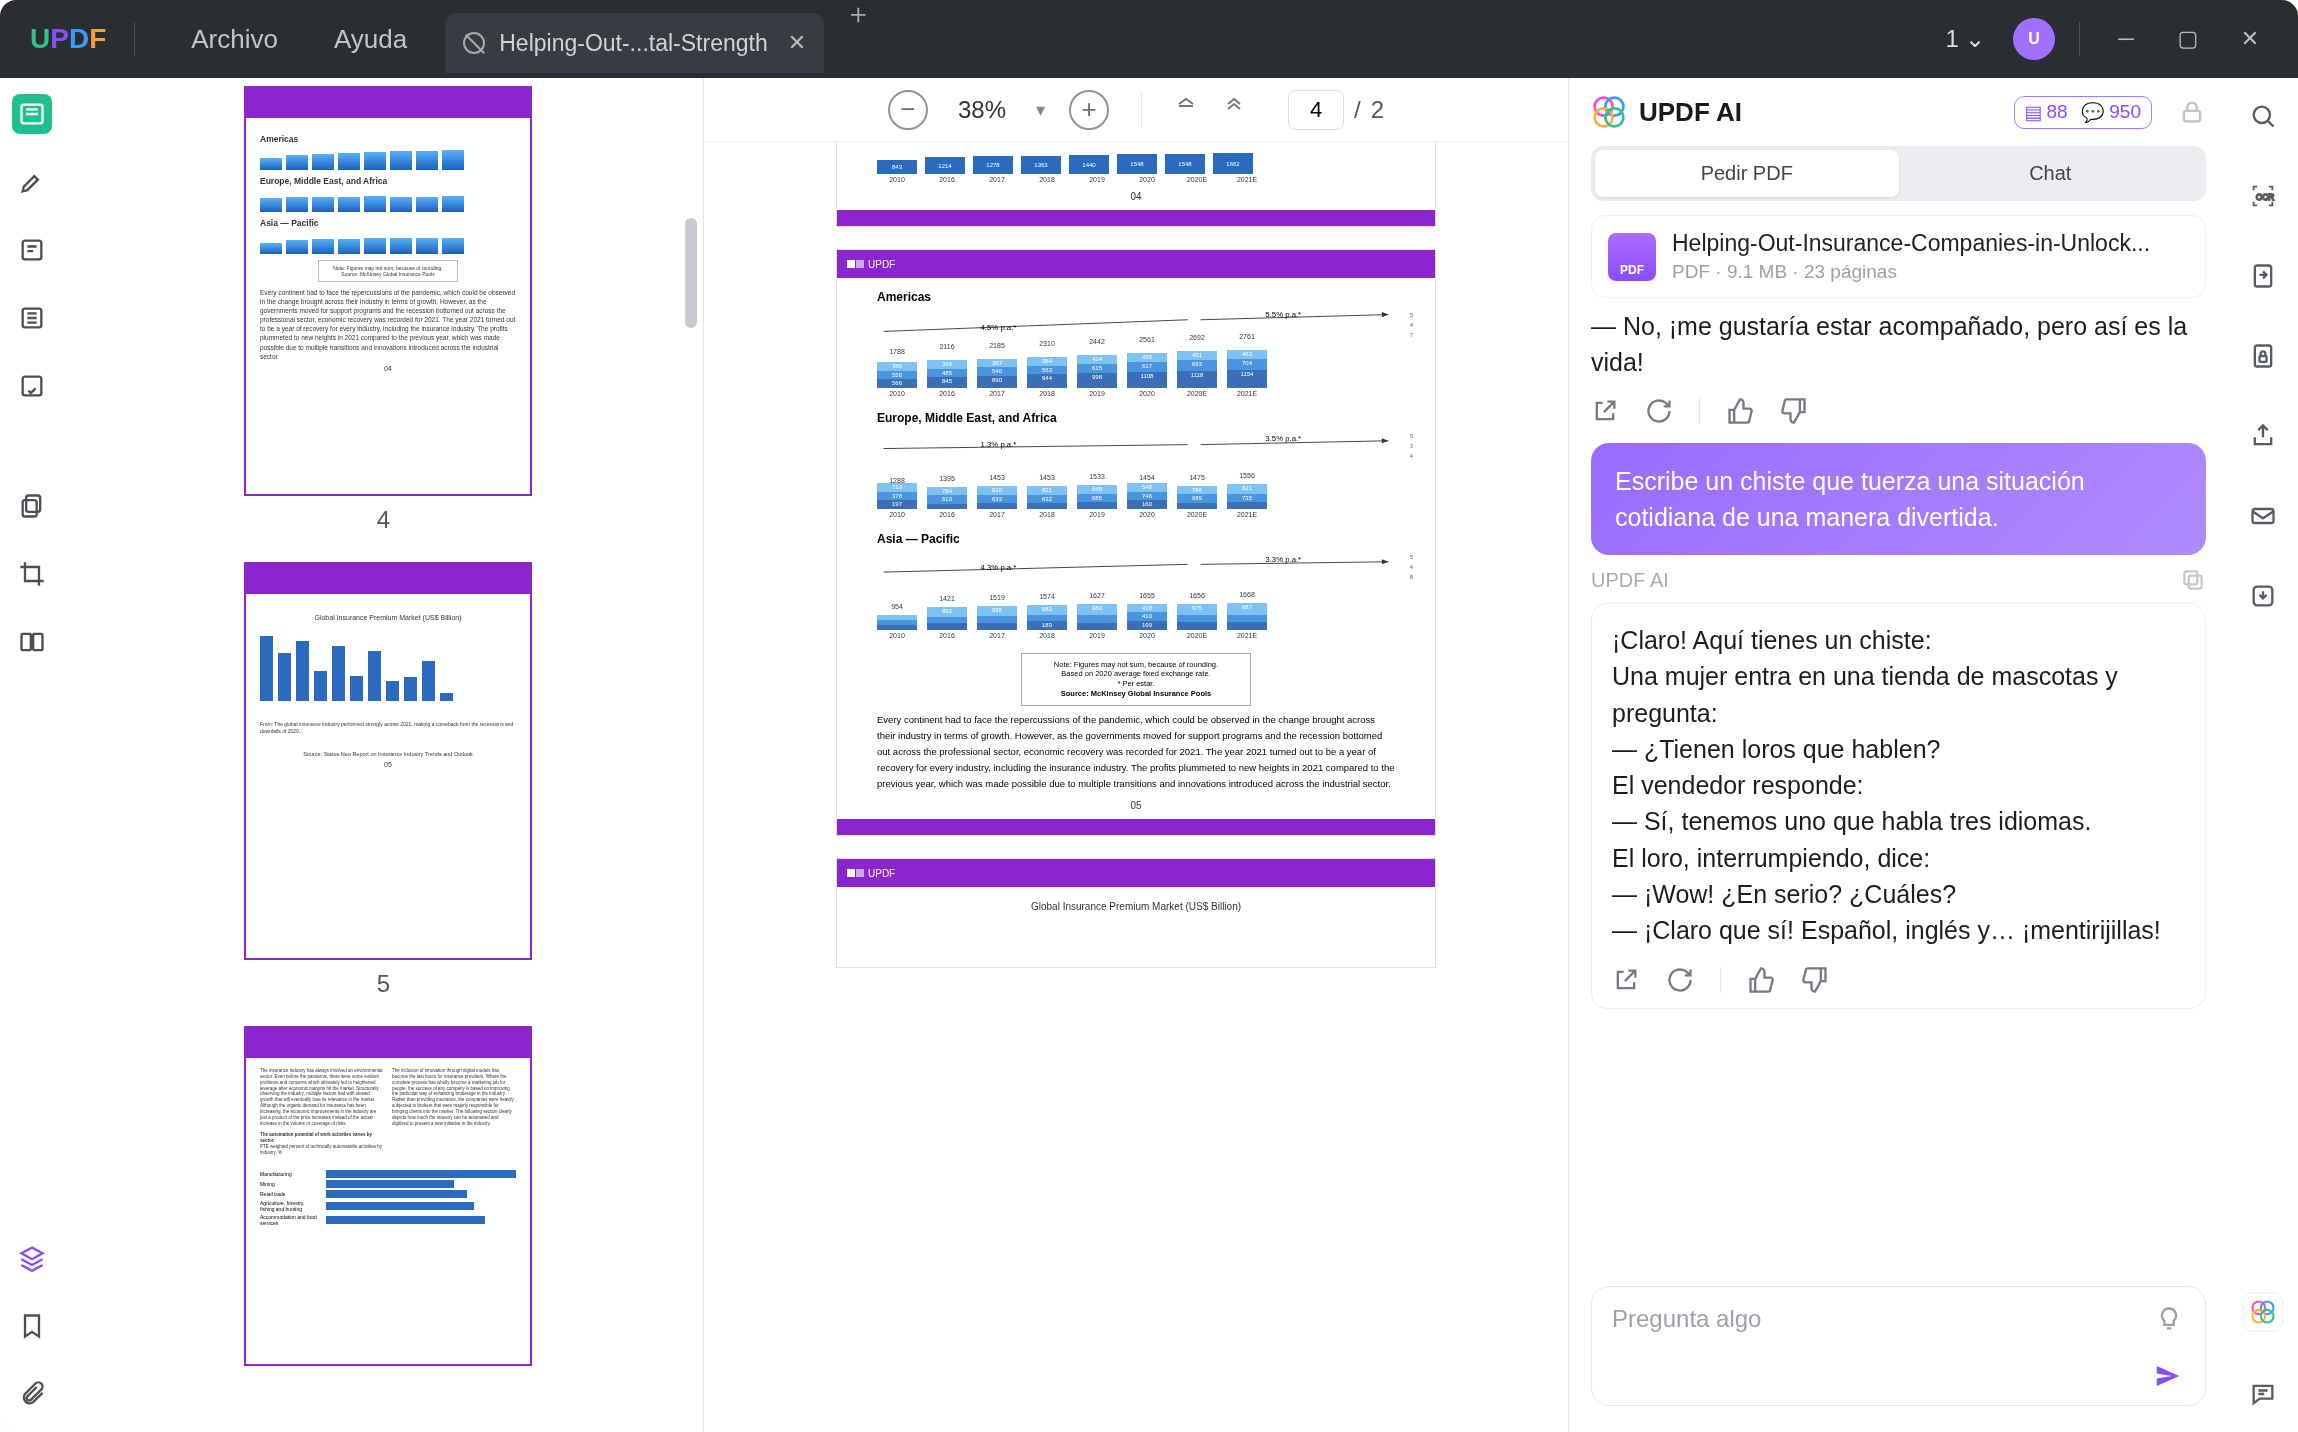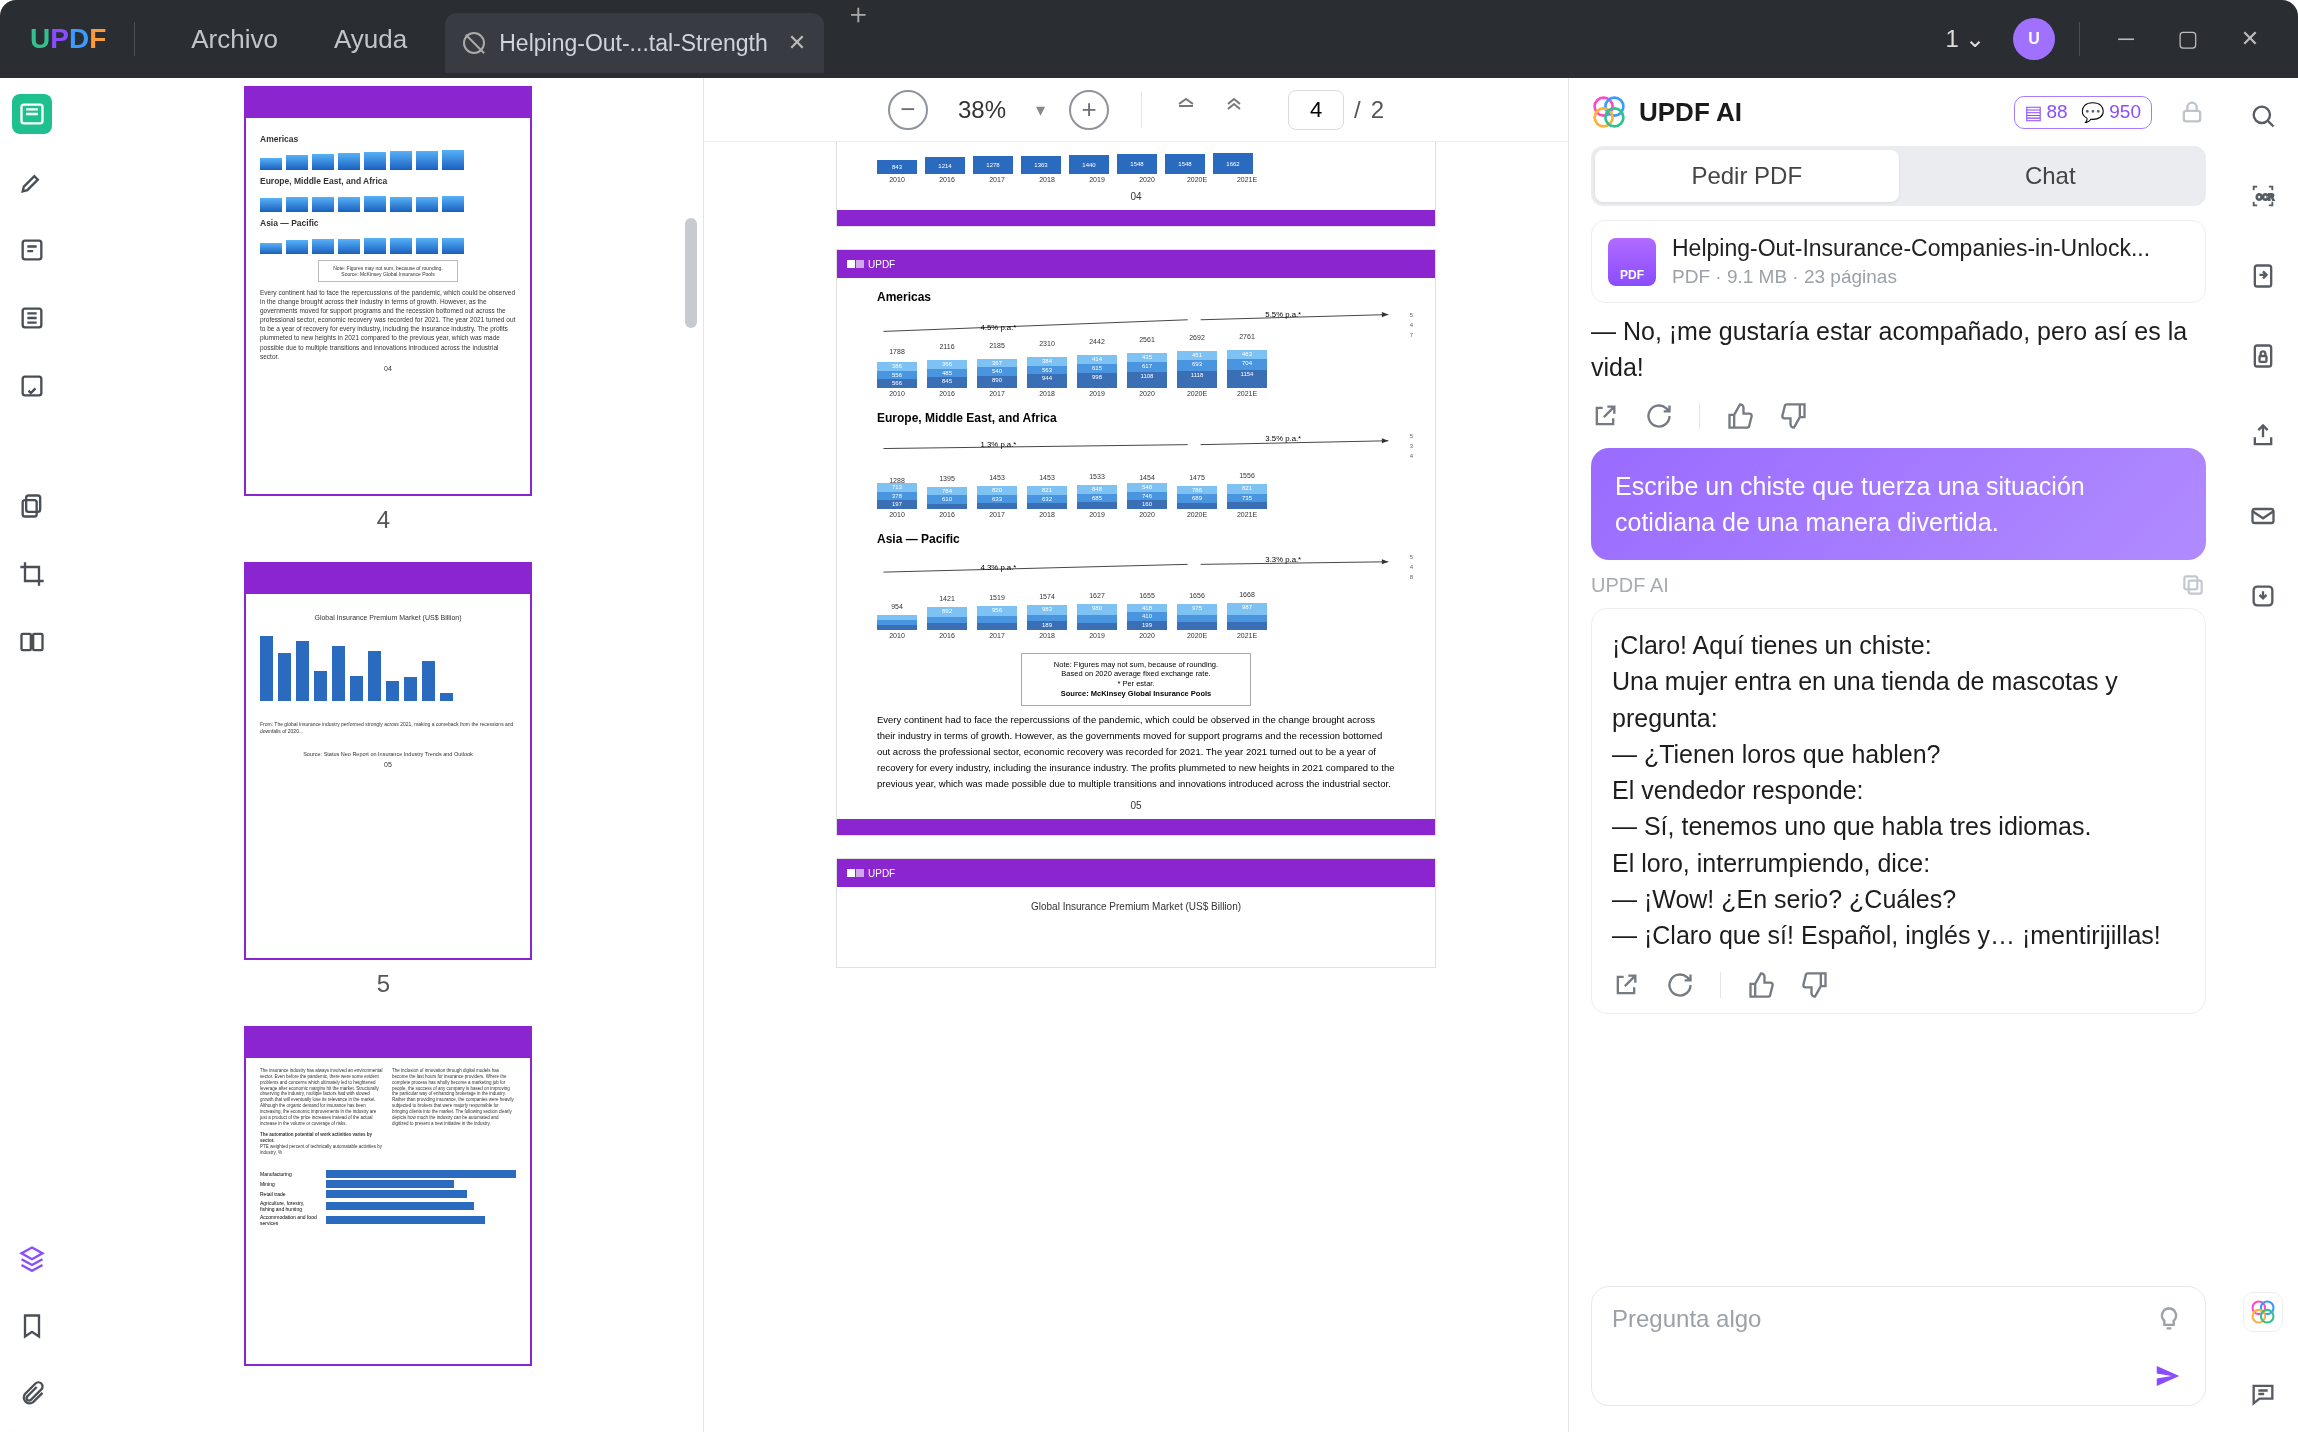--- a/index.html
+++ b/index.html
@@ -93,21 +93,21 @@
 
 
 .ai { width: 660px; background:#fff; border-left:1px solid #e3e5e9; display:flex; flex-direction:column; }
 .ai-head { display:flex; align-items:center; padding:16px 22px; gap:12px; }
 .ai-logo { width:36px; height:36px; }
 .ai-title { font-size:26px; font-weight:700; color:#1a1a1a; }
 .ai-head .stats { margin-left:auto; display:flex; gap:4px; border:1.5px solid #a57cff; border-radius:10px; padding:4px 10px; color:#8a4cff; font-size:19px; }
 .ai-lock { margin-left:14px; width:28px; height:28px; color:#bfc3ca; }
 
 .ai-tabs { display:flex; margin:0 22px; background:#eaecef; border-radius:12px; padding:4px; }
-.ai-tabs div { flex:1; text-align:center; padding:12px; font-size:24px; color:#444; border-radius:8px; cursor:pointer; }
+.ai-tabs div { flex:1; text-align:center; padding:12px; font-size:20px; color:#444; border-radius:8px; cursor:pointer; }
 .ai-tabs .active { background:#fff; box-shadow:0 1px 3px rgba(0,0,0,.08); }
 
 .ai-file { margin:14px 22px 0; background:#fff; border:1px solid #edeef2; border-radius:14px; padding:14px 16px; display:flex; gap:16px; align-items:center; }
 .pdf-icon { width:48px; height:48px; background:linear-gradient(#b06bff,#8a4cff); border-radius:8px; color:#fff; font-size:12px; font-weight:700; display:flex; align-items:flex-end; justify-content:center; padding-bottom:4px; position:relative; }
 .ai-file .ftitle { font-size:23px; color:#222; }
 .ai-file .fmeta { font-size:19px; color:#9ca0a8; margin-top:4px; }
 
 .chat { flex:1; overflow:hidden; padding:10px 22px 0; }
 .msg-a { font-size:25px; color:#1d1d1f; line-height:1.45; }
 .msg-act { display:flex; gap:26px; align-items:center; margin:16px 0 6px; color:#767a82; }

